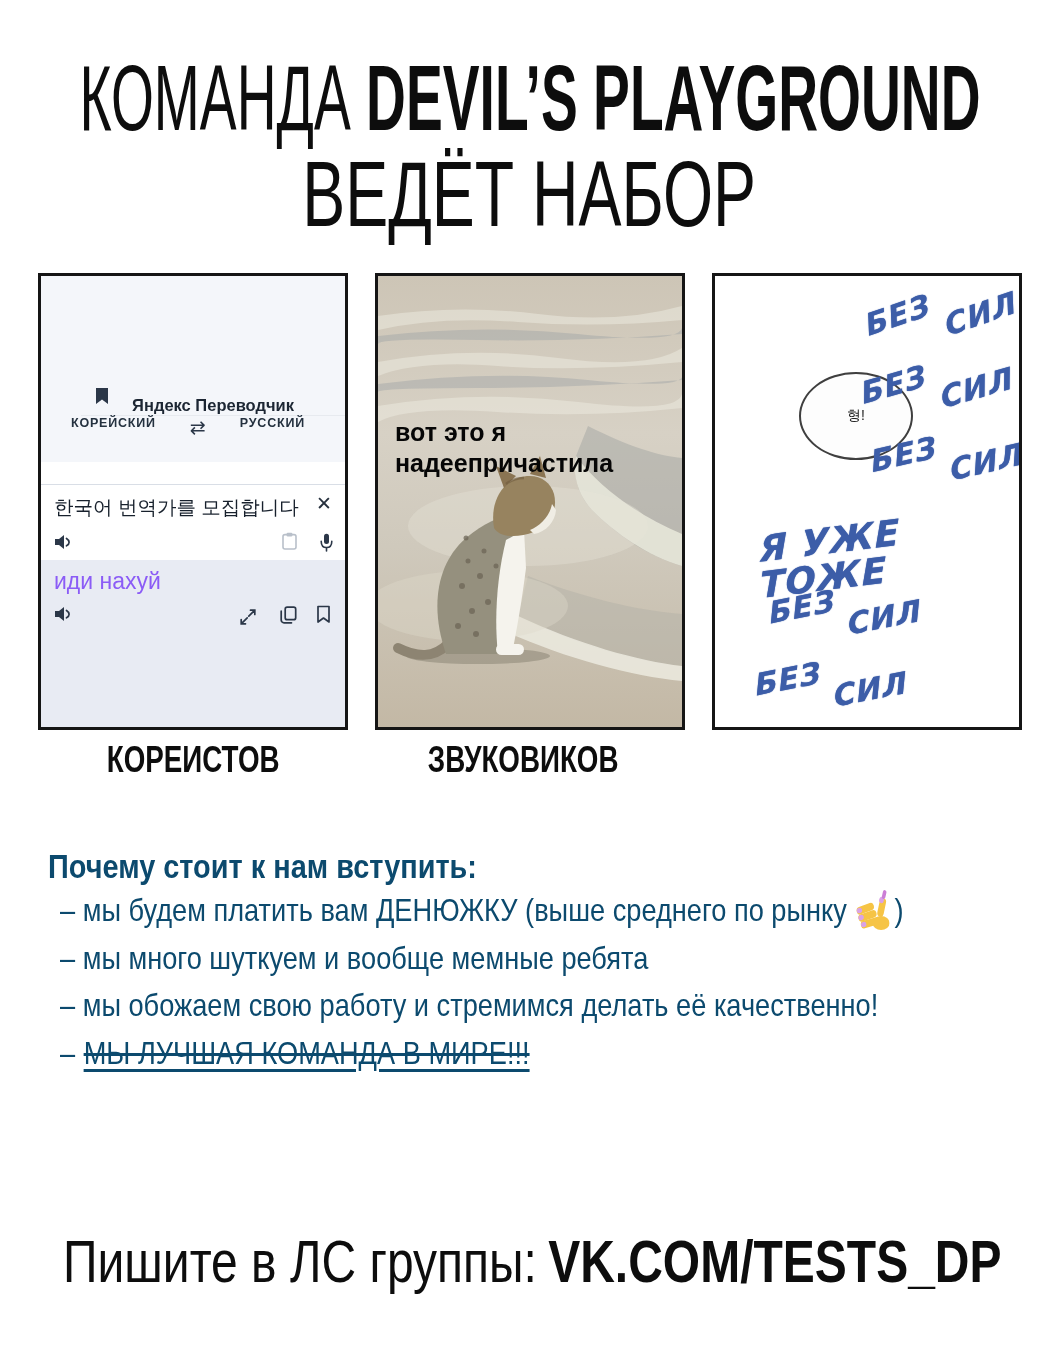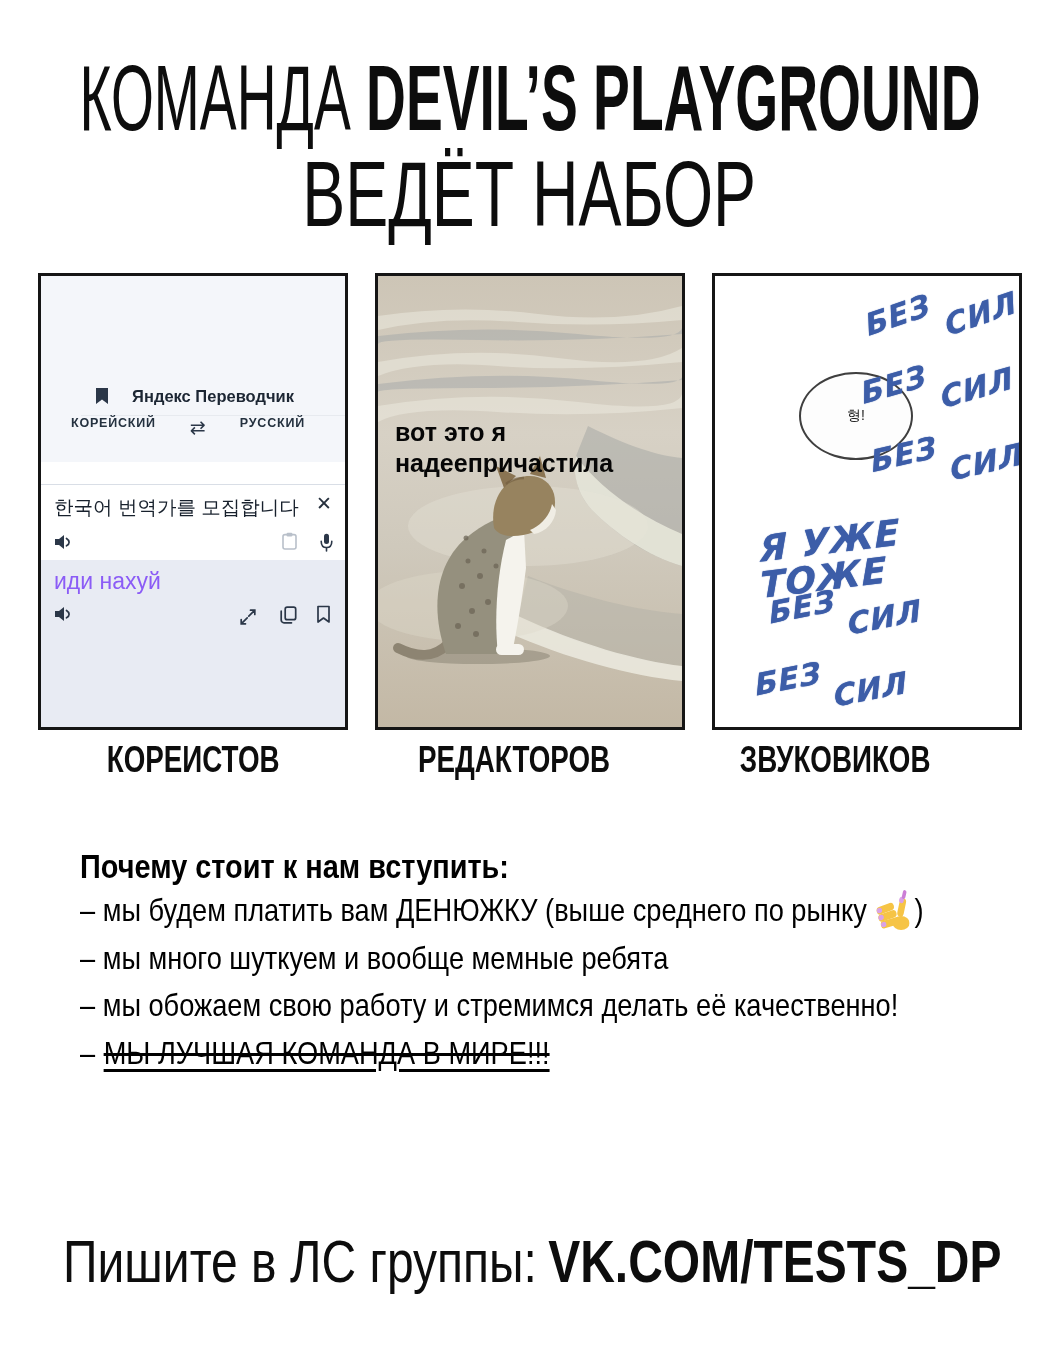--- a/index.html
+++ b/index.html
@@ -19,21 +19,21 @@
   .tl + .tl { margin-top:4px; line-height:92px; }
   .tl .b { font-weight:700; }
 
   
   .panels { position:absolute; top:273px; left:38px; display:flex; gap:27px; }
   figure.panel { width:310px; height:457px; border:3px solid #151515; position:relative; overflow:hidden; background:#fff; }
 
   
   .translator { display:flex; flex-direction:column; font-family:"Liberation Sans", sans-serif; }
   .t-top { height:186px; background:#f4f6fa; position:relative; flex:none; }
-  .t-header { position:absolute; left:0; right:0; top:102px; height:38px; display:flex; align-items:center; border-bottom:1px solid #e7eaef;margin-left:40px; }
+  .t-header { position:absolute; left:0; right:0; top:102px; height:38px; display:flex; align-items:flex-end; border-bottom:1px solid #e7eaef;margin-left:40px; }
   .t-bm { position:absolute; left:13px; top:9px; }
   .t-title { margin:0 auto; font-size:16.5px; font-weight:700; color:#1c2633; }
   .t-langs { position:absolute; bottom:0; left:0; right:0; height:46px; display:flex; align-items:flex-start; justify-content:space-between; padding:0 40px 0 30px; color:#24313f; font-size:12.5px; font-weight:700; letter-spacing:.8px; }
   .t-swap { font-size:19px; font-weight:400; letter-spacing:0; color:#2b3748; }
   .t-input { height:76px; background:#ffffff; position:relative; flex:none; border-top:1px solid #d9dee6;margin-top:22px; }
   .t-src { position:absolute; left:13px; top:9px; font-size:19.5px; color:#17202c; }
   .t-clear { position:absolute; right:13px; top:7px; font-size:19px; color:#26303d; }
   .t-output { flex:1; background:#e8ebf3; position:relative; }
   .t-dst { position:absolute; left:13px; top:8px; font-size:23px; color:#8b5cf6; }
   .ico { position:absolute; }
@@ -48,27 +48,27 @@
   .ph { position:absolute; font-family:"DejaVu Sans", sans-serif; font-weight:700; font-style:italic; font-size:30px; letter-spacing:1px; color:#3c5da8; text-shadow:0 0 1px #3c5da8; line-height:1; }
   .ph .w2 { display:block; margin:-4px 0 0 78px; }
   .p1 { left:150px; top:10px;  transform:rotate(-19deg) skewX(-6deg); }
   .p2 { left:146px; top:82px;  transform:rotate(-16deg) skewX(-6deg); }
   .p3 { left:156px; top:154px; transform:rotate(-13deg) skewX(-6deg); }
   .p4 { left:44px;  top:240px; transform:rotate(-7deg)  skewX(-6deg); font-size:36px; }
   .p5 { left:54px;  top:308px; transform:rotate(-11deg) skewX(-6deg); }
   .p6 { left="40px"; left:40px; top:380px; transform:rotate(-11deg) skewX(-6deg); }
 
   
-  .labels-row { position:absolute; top:740px; left:38px; display:flex; gap:11px; }
+  .labels-row { position:absolute; top:740px; left:38px; display:flex; gap:20px; }
   .lab { width:310px; text-align:center; font-size:37px; line-height:40px; font-weight:700; color:#0d0d0d; display:flex; justify-content:center; }
 
   
-  .benefits { position:absolute; left:80px; top:845px; width:960px; font-size:32px; color:#000000; }
+  .benefits { position:absolute; left:48px; top:845px; width:960px; font-size:32px; color:#0c4a6e; }
   .b-head { font-size:34px; font-weight:700; line-height:42px; }
-  .b-line { line-height:47.5px; }
+  .b-line { line-height:47.5px;margin-left:12px; }
   .emoji { vertical-align:-9px; margin:0 6px 0 10px; }
   .struck { margin-left:10px; text-decoration-line:underline line-through; text-decoration-thickness:3px; text-underline-offset:5px; }
 
   
   .contact { position:absolute; left:63px; top:1230px; font-size:60px; line-height:64px; color:#0d0d0d; }
   .contact b { font-weight:700; margin-left:14px; }
 </style>
 </head>
 <body>
 
@@ -219,23 +219,20 @@
         <span>БЕЗ</span><span class="w2">СИЛ</span>
       </div>
     </figure>
   </div>
 
   <div class="labels-row">
     <div class="lab">
         <span class="condLab">КОРЕИСТОВ</span>
       </div>
     <div class="lab">
-        <span class="condLab">РЕДАКТОРОВ</span>
-      </div>
-    <div class="lab">
         <span class="condLab">ЗВУКОВИКОВ</span>
       </div>
   </div>
 
   <section class="benefits">
     <div class="b-head"><span class="condL">Почему стоит к нам вступить:</span></div>
     <div class="b-line">
       <span class="condL">
         <span>– мы будем платить вам ДЕНЮЖКУ (выше среднего по рынку</span><svg class="emoji" width="40" height="40" viewBox="0 0 40 40">
           <ellipse cx="30" cy="33" rx="10" ry="7" fill="#f6c445"></ellipse>

